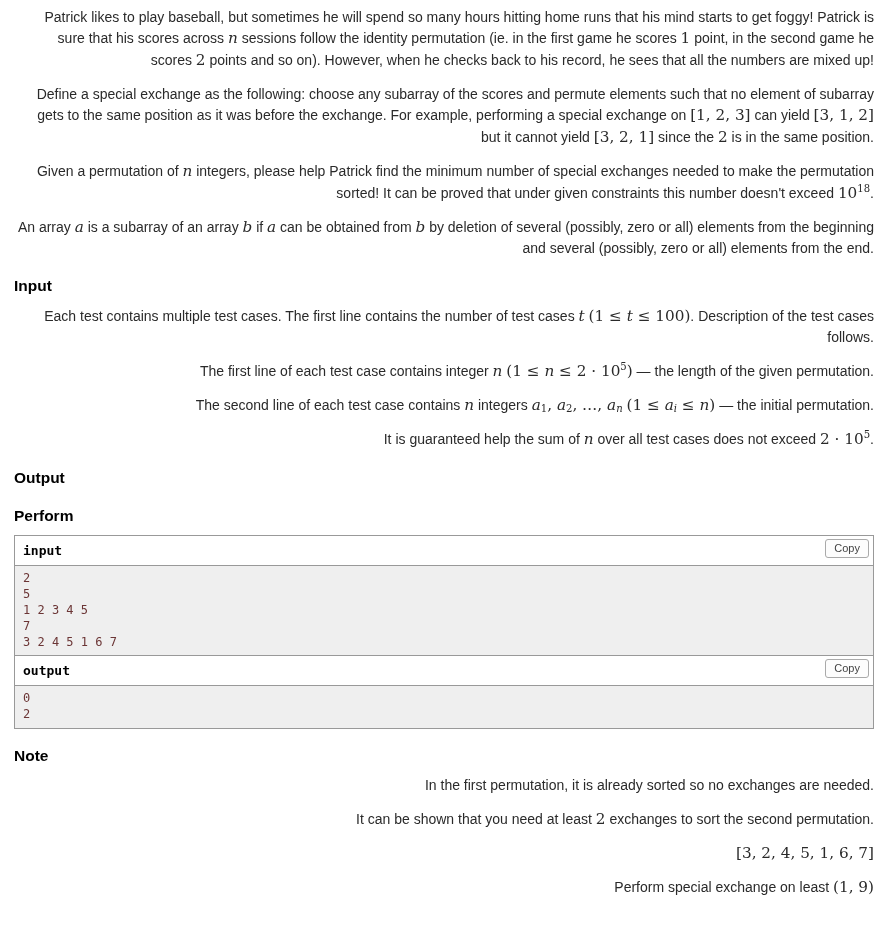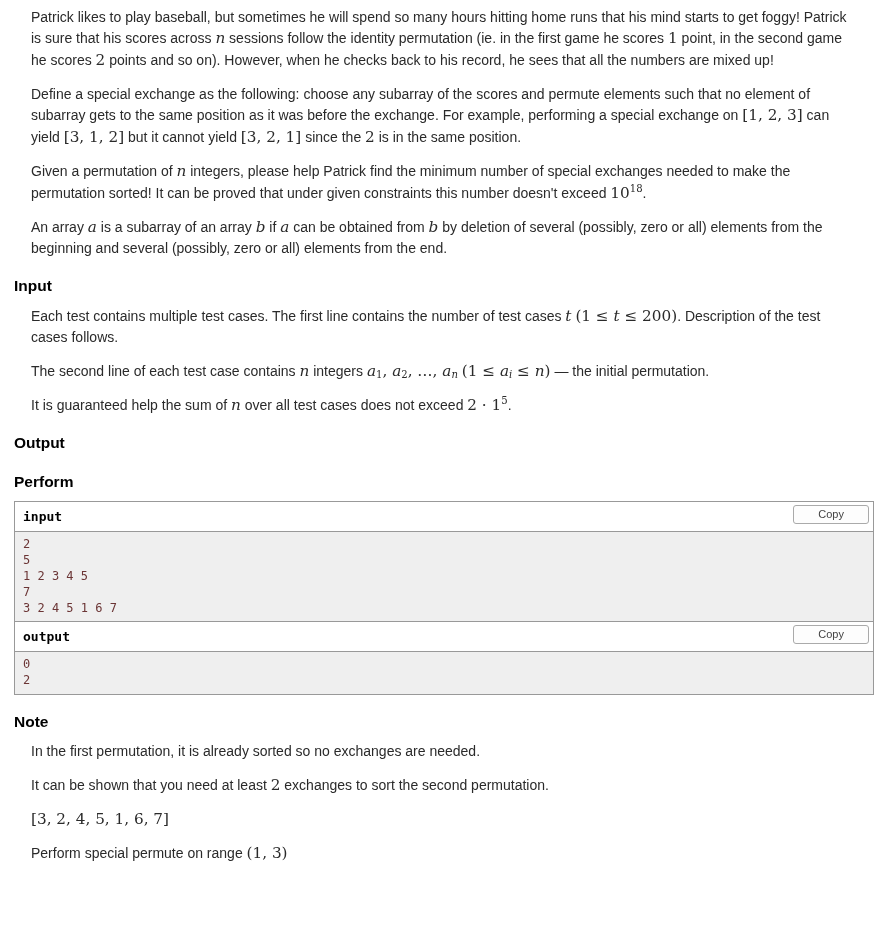--- a/index.html
+++ b/index.html
@@ -10,21 +10,21 @@
   *{box-sizing:border-box;}
   html,body{margin:0;padding:0;background:#ffffff;}
   body{
     width:888px;
     font-family:"Liberation Sans",sans-serif;
     font-size:14px;
     line-height:1.45;
     color:#2a2a2a;
   }
   .problem{padding:7px 14px 12px;}
-  .para{margin:0 17px 12px;}
+  .para{margin:0 0 12px;text-align:right;}
   .section{margin:0;}
   .section-title{
     font-size:15.5px;
     font-weight:bold;
     color:#000;
     margin:16px 0 8px;
   }
   
   .math{
     font-family:"DejaVu Serif","Liberation Serif",serif;
@@ -56,21 +56,21 @@
   .copy-btn{
     position:absolute;
     top:3px;
     right:4px;
     font-family:"Liberation Sans",sans-serif;
     font-size:11px;
     color:#444;
     background:#fdfdfd;
     border:1px solid #aaa;
     border-radius:3px;
-    padding:1px 24px;
+    padding:1px 8px;
     line-height:1.35;
     cursor:pointer;
   }
   .sample-pre{
     margin:0;
     padding:5px 8px;
     background:var(--pre_bg);
     border-bottom:1px solid var(--box_border);
     font-family:"DejaVu Sans Mono","Liberation Mono",monospace;
     font-size:12px;
@@ -87,23 +87,24 @@
 
   <div class="stmt">
     <p class="para"><span class="txt">Patrick likes to play baseball, but sometimes he will spend so many hours hitting home runs that his mind starts to get foggy! Patrick is sure that his scores across </span><span class="math var">n</span><span class="txt"> sessions follow the identity permutation (ie. in the first game he scores </span><span class="math">1</span><span class="txt"> point, in the second game he scores </span><span class="math">2</span><span class="txt"> points and so on). However, when he checks back to his record, he sees that all the numbers are mixed up!</span></p>
     <p class="para"><span class="txt">Define a special exchange as the following: choose any subarray of the scores and permute elements such that no element of subarray gets to the same position as it was before the exchange. For example, performing a special exchange on </span><span class="math">[1, 2, 3]</span><span class="txt"> can yield </span><span class="math">[3, 1, 2]</span><span class="txt"> but it cannot yield </span><span class="math">[3, 2, 1]</span><span class="txt"> since the </span><span class="math">2</span><span class="txt"> is in the same position.</span></p>
     <p class="para"><span class="txt">Given a permutation of </span><span class="math var">n</span><span class="txt"> integers, please help Patrick find the minimum number of special exchanges needed to make the permutation sorted! It can be proved that under given constraints this number doesn't exceed </span><span class="math">10</span><span class="math msup">18</span><span class="txt">.</span></p>
     <p class="para"><span class="txt">An array </span><span class="math var">a</span><span class="txt"> is a subarray of an array </span><span class="math var">b</span><span class="txt"> if </span><span class="math var">a</span><span class="txt"> can be obtained from </span><span class="math var">b</span><span class="txt"> by deletion of several (possibly, zero or all) elements from the beginning and several (possibly, zero or all) elements from the end.</span></p>
   </div>
 
   <div class="section">
     <div class="section-title">Input</div>
-    <p class="para"><span class="txt">Each test contains multiple test cases. The first line contains the number of test cases </span><span class="math var">t</span><span class="txt"> </span><span class="math">(1 ≤ </span><span class="math var">t</span><span class="math"> ≤ 200)</span><span class="txt">. Description of the test cases follows.</span></p>
+    <p class="para"><span class="txt">Each test contains multiple test cases. The first line contains the number of test cases </span><span class="math var">t</span><span class="txt"> </span><span class="math">(1 ≤ </span><span class="math var">t</span><span class="math"> ≤ 100)</span><span class="txt">. Description of the test cases follows.</span></p>
+    <p class="para"><span class="txt">The first line of each test case contains integer </span><span class="math var">n</span><span class="txt"> </span><span class="math">(1 ≤ </span><span class="math var">n</span><span class="math"> ≤ 2 · 10</span><span class="math msup">5</span><span class="math">)</span><span class="txt"> — the length of the given permutation.</span></p>
     <p class="para"><span class="txt">The second line of each test case contains </span><span class="math var">n</span><span class="txt"> integers </span><span class="math var">a</span><span class="math msub">1</span><span class="math">, </span><span class="math var">a</span><span class="math msub">2</span><span class="math">, …, </span><span class="math var">a</span><span class="math msub var">n</span><span class="txt"> </span><span class="math">(1 ≤ </span><span class="math var">a</span><span class="math msub var">i</span><span class="math"> ≤ </span><span class="math var">n</span><span class="math">)</span><span class="txt"> — the initial permutation.</span></p>
-    <p class="para"><span class="txt">It is guaranteed help the sum of </span><span class="math var">n</span><span class="txt"> over all test cases does not exceed </span><span class="math">2 · 1</span><span class="math msup">5</span><span class="txt">.</span></p>
+    <p class="para"><span class="txt">It is guaranteed help the sum of </span><span class="math var">n</span><span class="txt"> over all test cases does not exceed </span><span class="math">2 · 10</span><span class="math msup">5</span><span class="txt">.</span></p>
   </div>
 
   <div class="section">
     <div class="section-title">Output</div>
   </div>
 
   <div class="section">
     <div class="section-title">Perform</div>
     <div class="sample-test">
       <div class="sample-block">
@@ -126,18 +127,18 @@
 2</pre>
       </div>
     </div>
   </div>
 
   <div class="section">
     <div class="section-title">Note</div>
     <p class="para"><span class="txt">In the first permutation, it is already sorted so no exchanges are needed.</span></p>
     <p class="para"><span class="txt">It can be shown that you need at least </span><span class="math">2</span><span class="txt"> exchanges to sort the second permutation.</span></p>
     <p class="para"><span class="math">[3, 2, 4, 5, 1, 6, 7]</span></p>
-    <p class="para"><span class="txt">Perform special permute on range </span><span class="math">(1, 3)</span></p>
+    <p class="para"><span class="txt">Perform special exchange on least </span><span class="math">(1, 9)</span></p>
     <p class="para"></p>
 
   </div>
 
 </div>
 
 </body></html>

